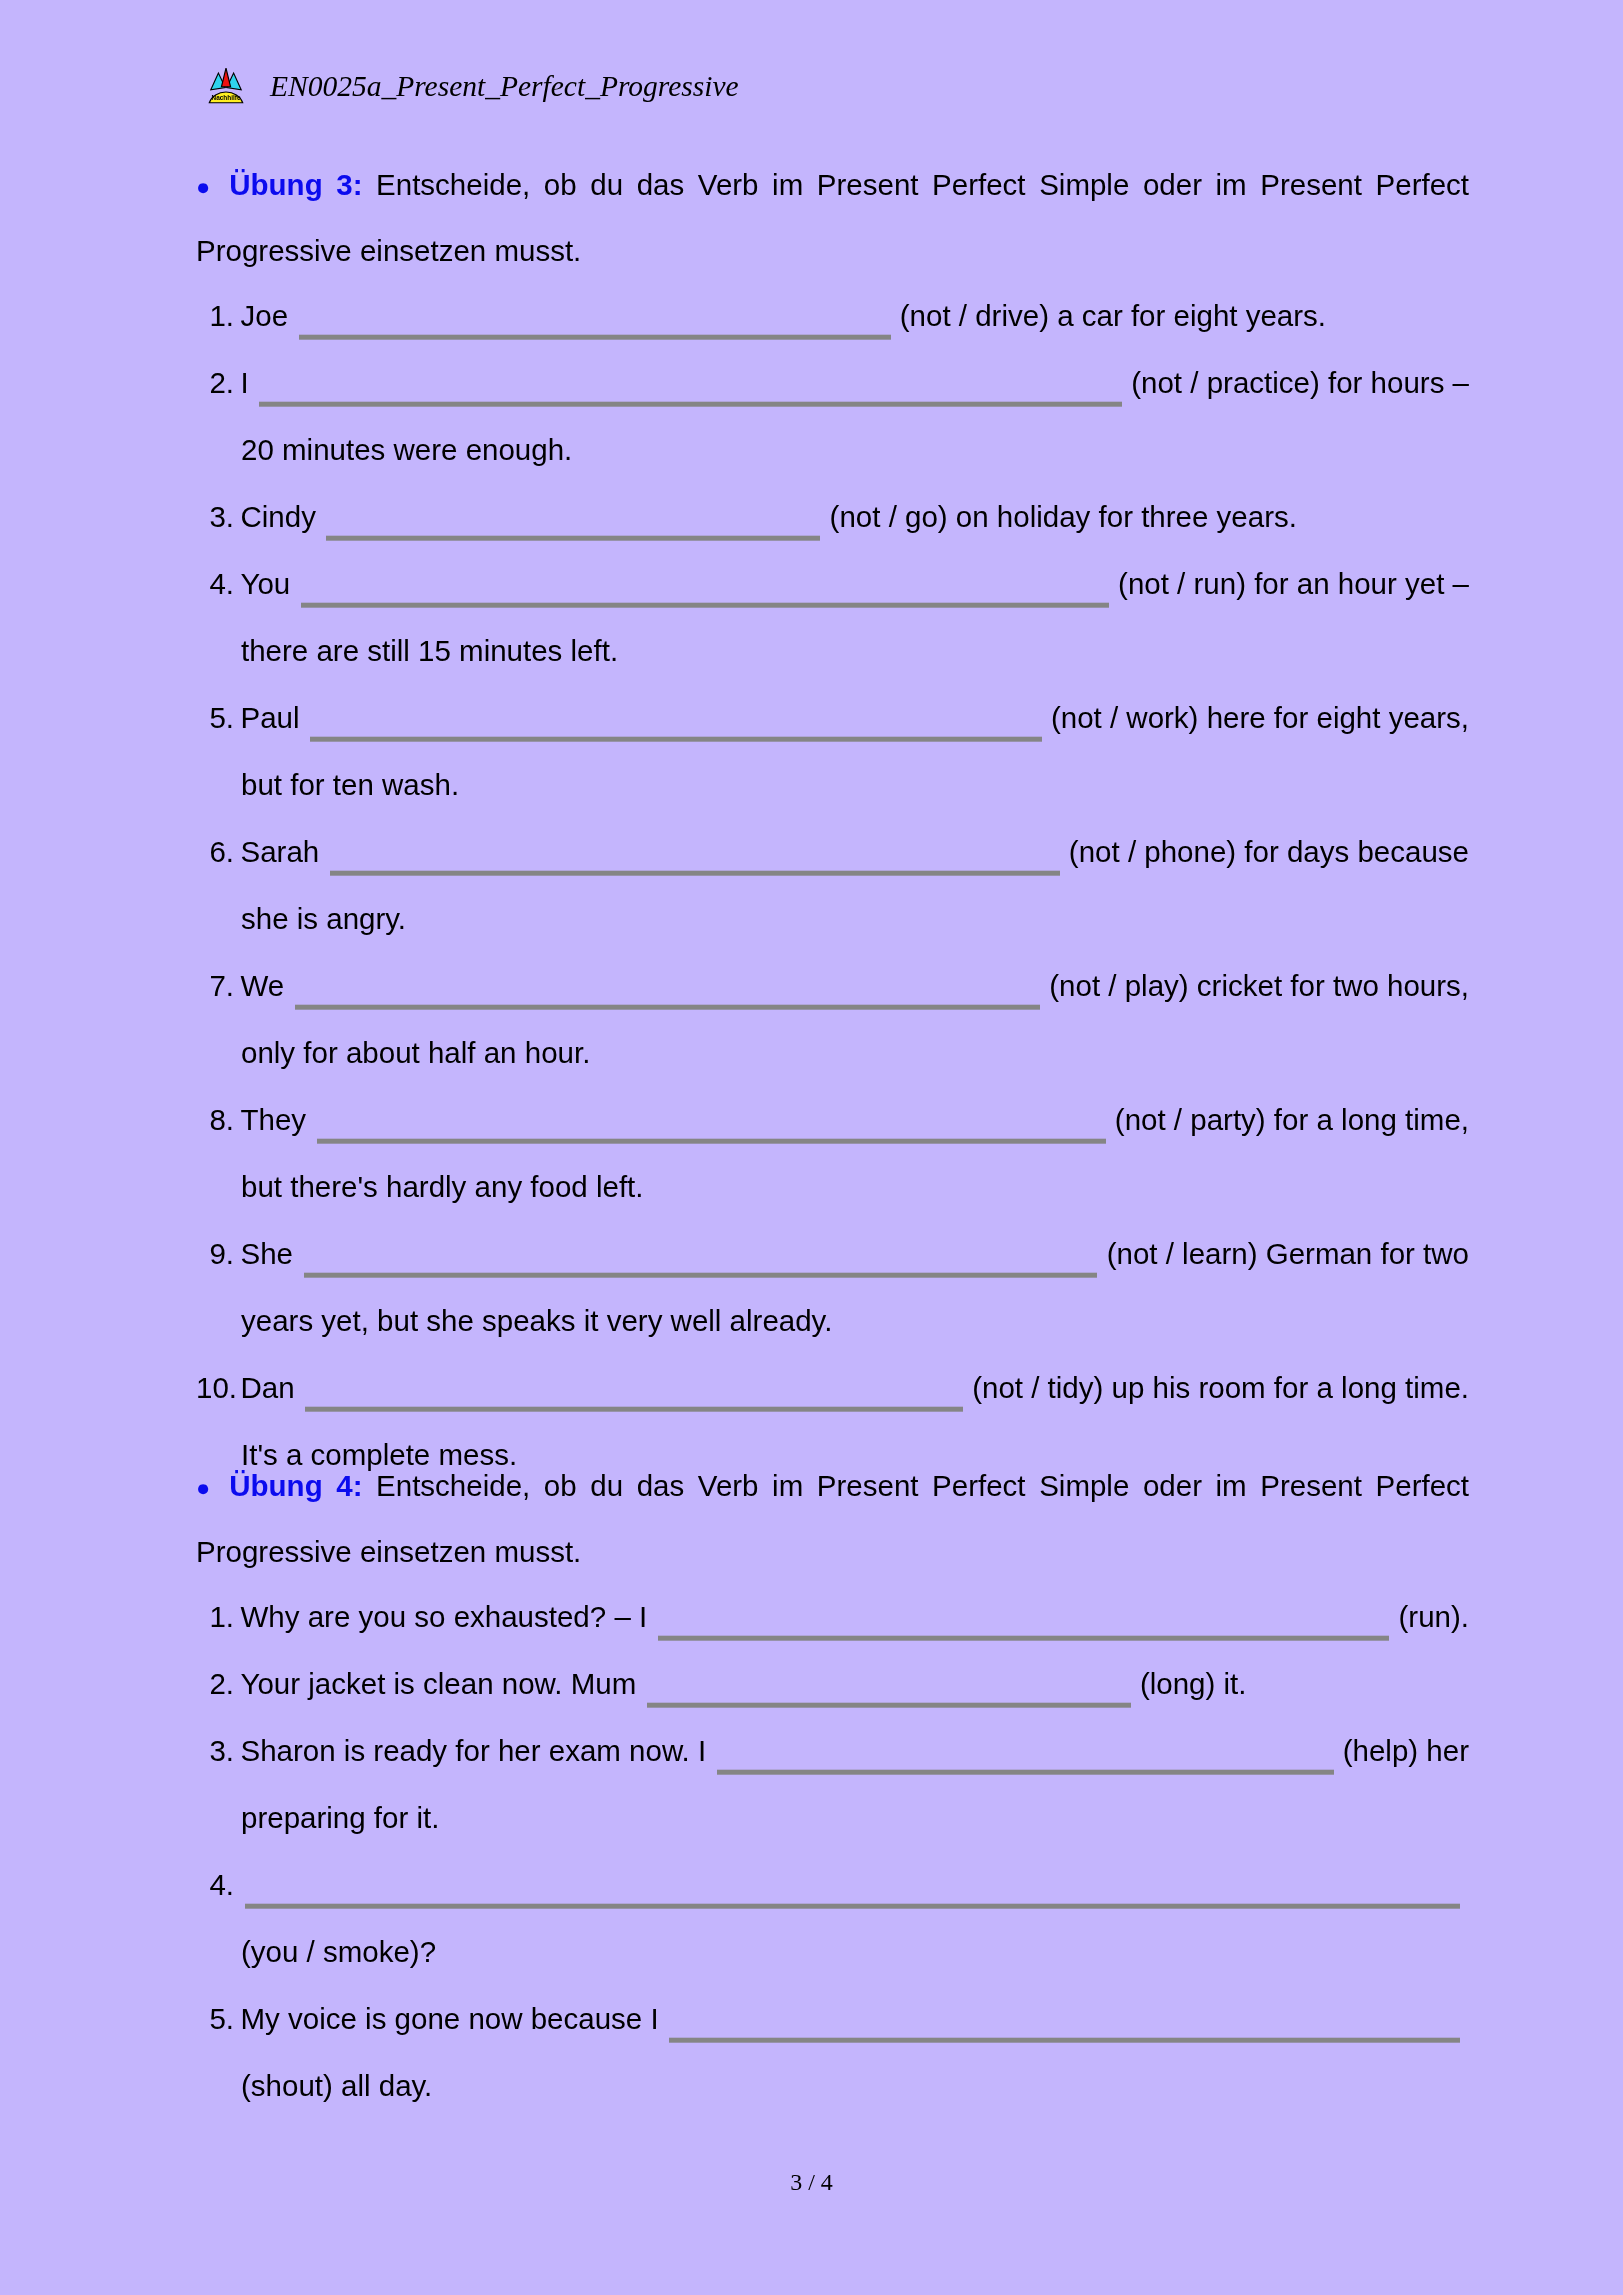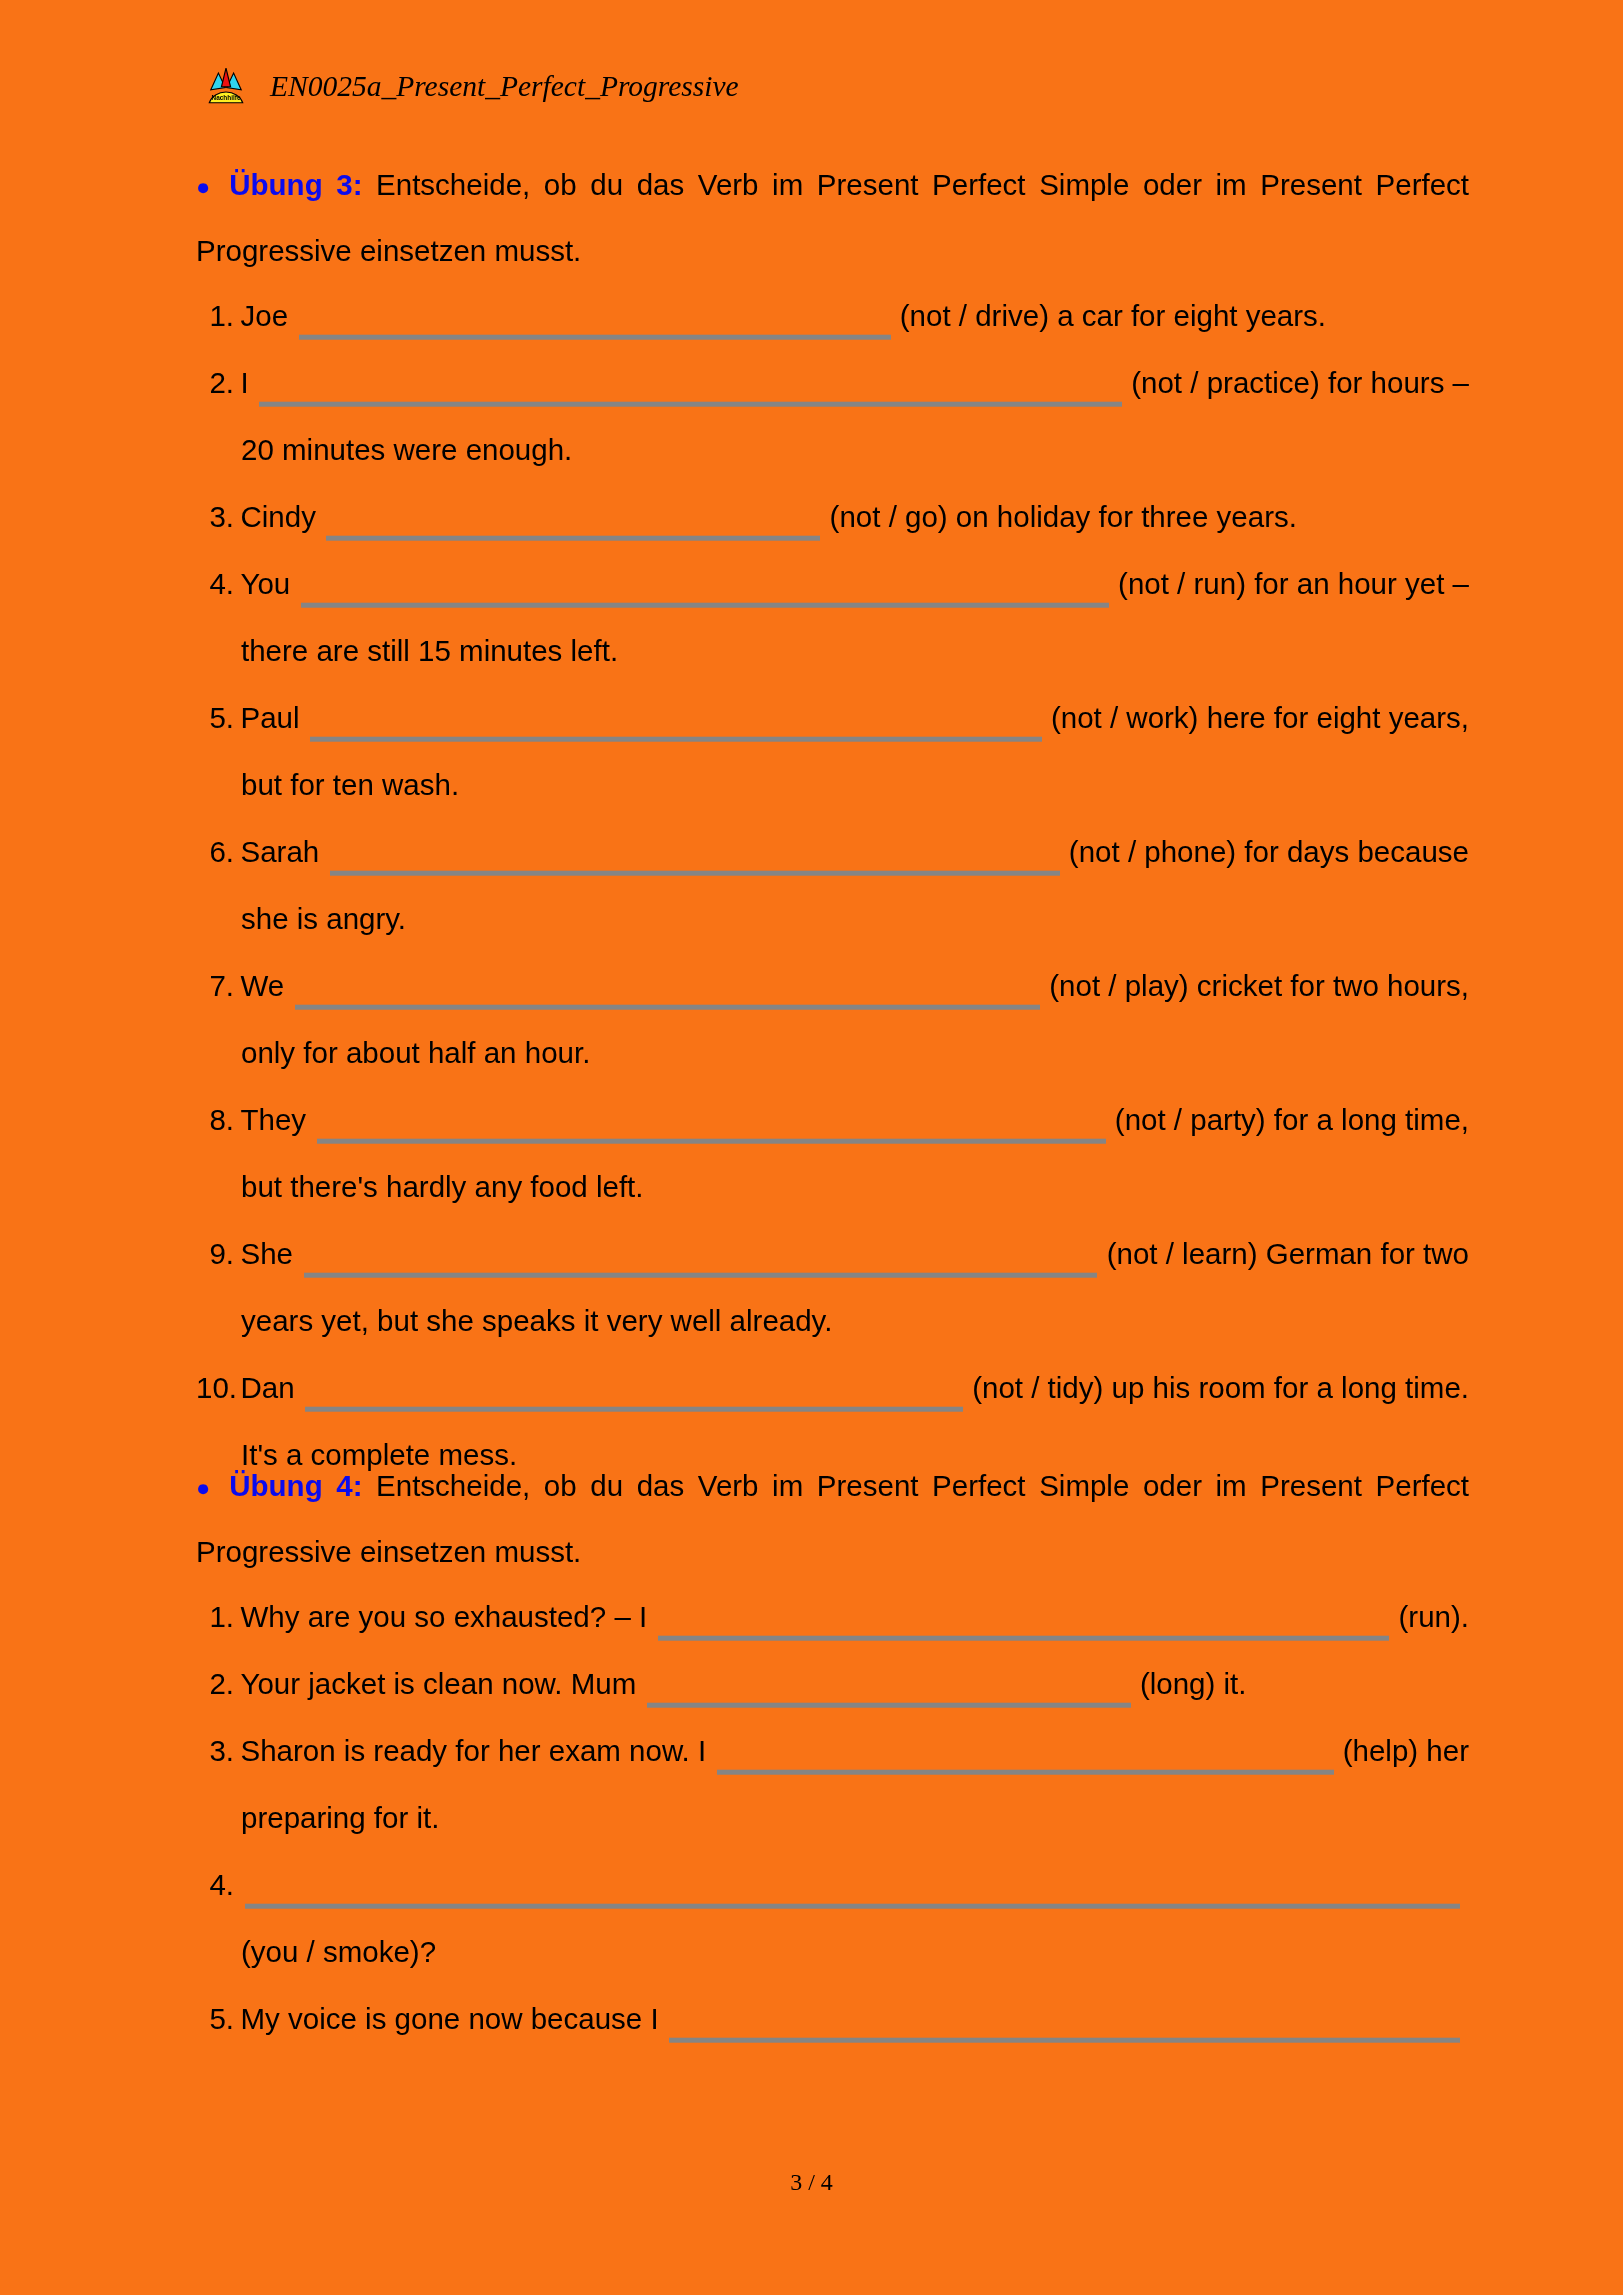--- a/index.html
+++ b/index.html
@@ -1,19 +1,19 @@
 <!DOCTYPE html>
 <html style="font-size:10.5px"><head>
 <meta charset="utf-8">
 <style>
   html,body{margin:0;padding:0;background:#ffffff;}
   .page{
     position:relative;
     width:1623px;height:2295px;
-    background:#f97316;
+    background:#c4b5fd;
     font-family:"Liberation Sans",sans-serif;
     font-size:29.5px;color:#000;
     overflow:hidden;
   }
   
   .header{position:absolute;left:207px;top:67px;display:flex;align-items:flex-end;}
   .logo{width:38px;height:38px;flex:none;}
   .doc-title{
     font-family:"Liberation Serif",serif;font-style:italic;
     font-size:29.5px;line-height:38px;margin-left:25px;white-space:pre;
@@ -185,18 +185,19 @@
       <span class="num">4.</span>
       <div class="blank"></div>
     </div>
     <div class="cont">(you / smoke)?</div>
 
     <div class="row">
       <span class="num">5.</span>
       <span class="pre">My voice is gone now because I</span>
       <div class="blank"></div>
     </div>
+    <div class="cont">(shout) all day.</div>
   </div>
 
   <div class="footer">3 / 4</div>
 
 </div>
 
 
 </body></html>

